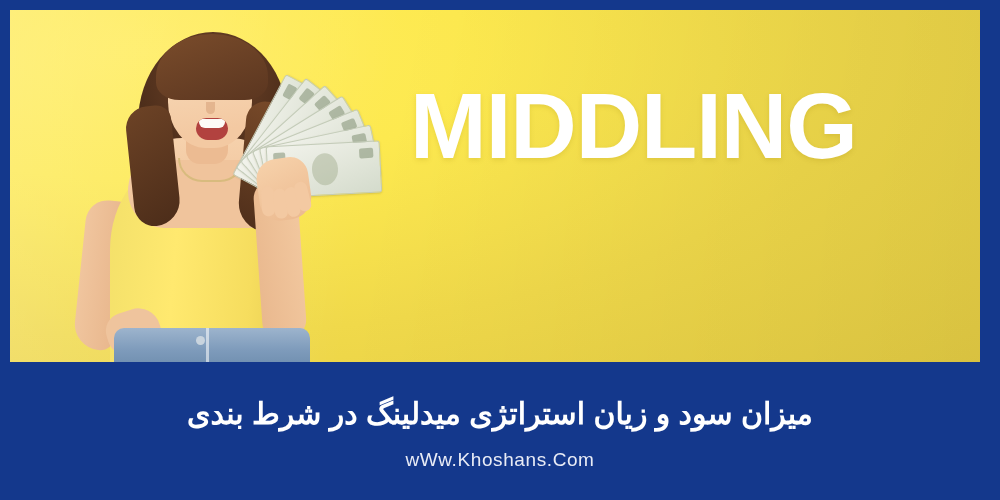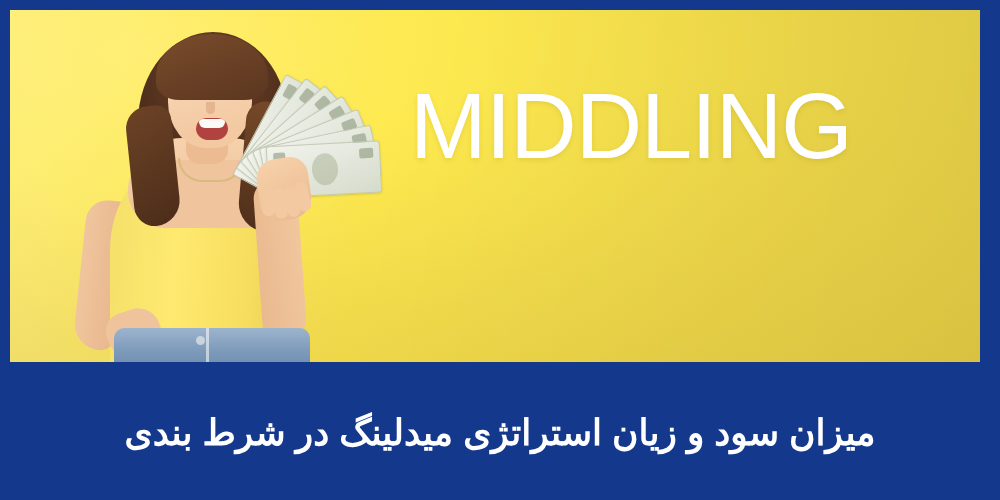--- a/index.html
+++ b/index.html
@@ -40,21 +40,21 @@
   
   .headline {
     position: absolute;
     left: 400px;
     top: 72px;
     width: 540px;
   }
   .title-main {
     font-size: 92px;
     line-height: 0.96;
-    font-weight: 400;
+    font-weight: 700;
     letter-spacing: -1px;
     color: #ffffff;
     white-space: nowrap;
     text-shadow: 0 2px 5px rgba(150,120,0,.18);
   }
   .title-sub {
     font-size: 92px;
     line-height: 1.02;
     font-weight: 400;
     letter-spacing: 1px;
@@ -73,21 +73,21 @@
     background: #14388c;
     display: flex;
     flex-direction: column;
     align-items: center;
     justify-content: center;
   }
   .caption-fa {
     direction: rtl;
     unicode-bidi: bidi-override;
     color: #ffffff;
-    font-size: 36px;
+    font-size: 30px;
     font-weight: 700;
     letter-spacing: 0px;
     text-align: center;
     white-space: nowrap;
     margin-top: 4px;
   }
   .caption-url {
     color: #e9ecf6;
     font-size: 19px;
     font-weight: 400;
@@ -348,15 +348,16 @@
       <div class="ph jeans-btn"></div>
     </div>
 
     <div class="headline">
       <div class="title-main">MIDDLING</div>
     </div>
   </div>
 
   <div class="caption-bar">
     <div class="caption-fa">میزان سود و زیان استراتژی میدلینگ در شرط بندی</div>
+    <div class="caption-url">wWw.Khoshans.Com</div>
   </div>
 
 </div>
 
 </body></html>

